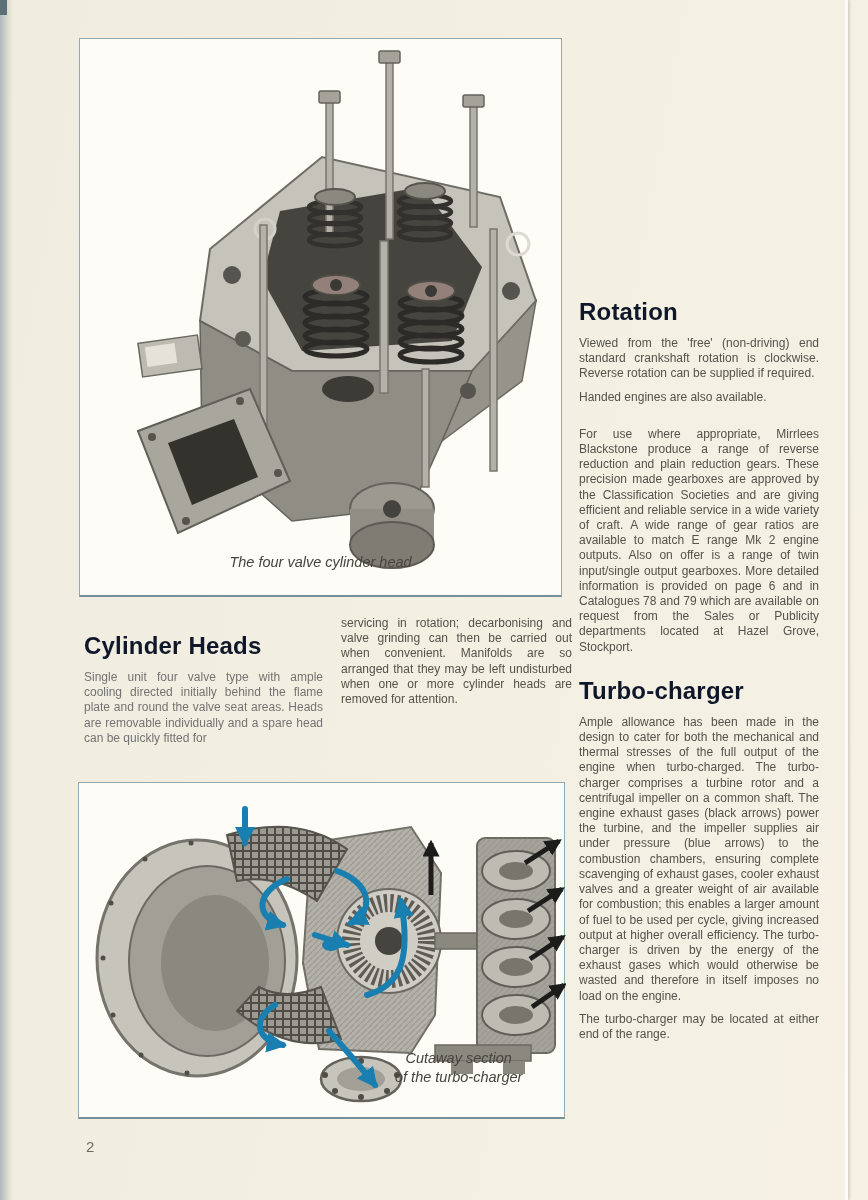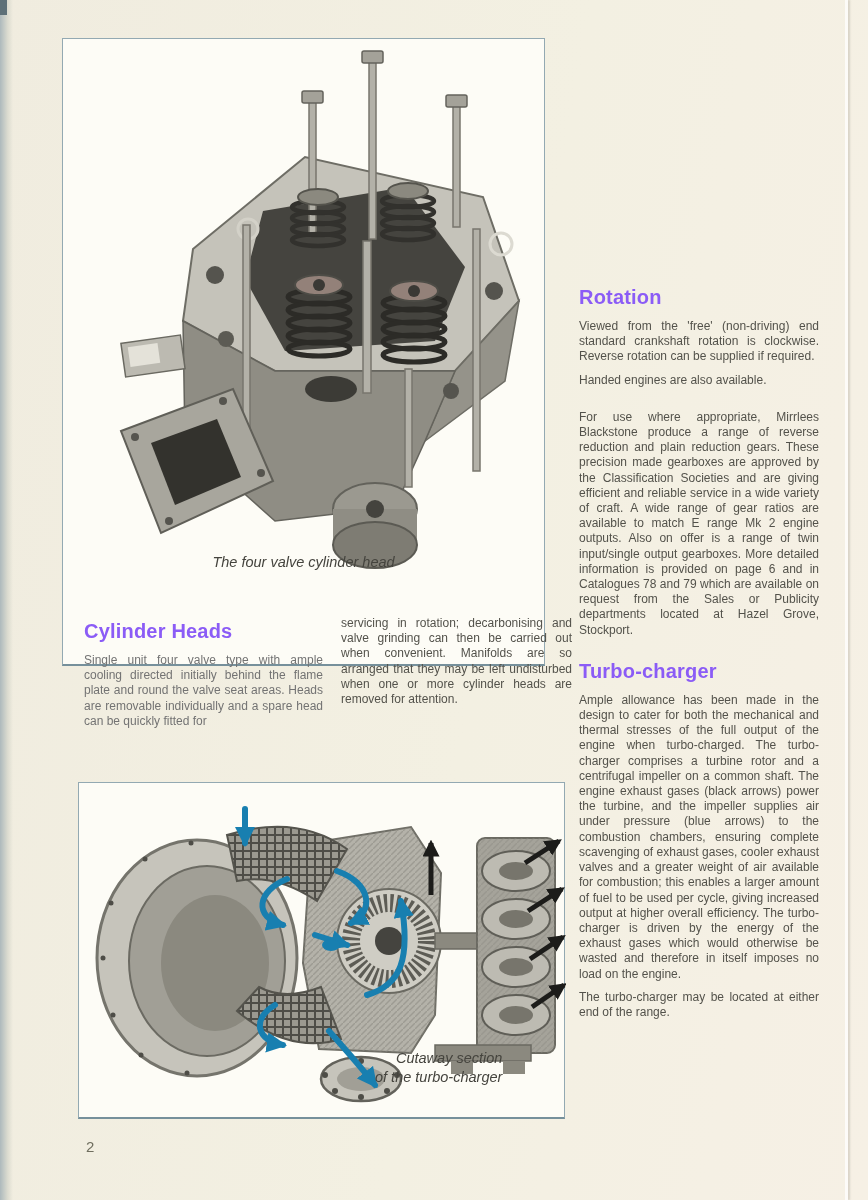--- a/index.html
+++ b/index.html
@@ -16,30 +16,30 @@
   }
   .edge-left-notch { position:absolute; left:0; top:0; width:7px; height:15px; background:#5d7078; }
   .edge-right {
     position:absolute; left:845px; top:0; bottom:0; width:3px;
     background:rgba(255,255,255,.75); box-shadow:2px 0 2px rgba(160,155,140,.35);
   }
   .figure {
     position:absolute; background:#fdfcf6;
     border:1px solid #93a9b2; border-bottom:2px solid #76909b;
   }
-  #fig-cylinder { left:62px; top:38px; width:483px; height:628px;padding-left:44px; }
+  #fig-cylinder { left:79px; top:38px; width:483px; height:559px;padding-left:44px; }
   #fig-turbo   { left:78px; top:782px; width:487px; height:337px; }
   .figure svg { position:absolute; left:0; top:0; }
   .caption {
     position:absolute; font-style:italic; color:#45443e; font-size:14.5px; line-height:19px;
   }
   #fig-cylinder .caption { top:514px; left:0; width:100%; text-align:center; }
-  #fig-turbo .caption { left:296px; top:266px; text-align:right; }
+  #fig-turbo .caption { left:316px; top:266px; text-align:center; }
   .headline {
-    color:#8b5cf6; font-weight:bold; font-size:20px; letter-spacing:.2px; margin-bottom:10px;
+    color:#0f172a; font-weight:bold; font-size:24px; letter-spacing:.2px; margin-bottom:10px;margin-top:12px;
   }
   .body-text {
     font-size:12px; line-height:15.2px; color:#53524b;
     text-align:justify;
   }
   .col { position:absolute; }
   #col-cyl-1 { left:84px; top:620px; width:239px; }
   #col-cyl-1 .body-text { color:#737373; }
   #col-cyl-2 { left:341px; top:616px; width:231px; }
   #col-right { left:579px; top:286px; width:240px; }

